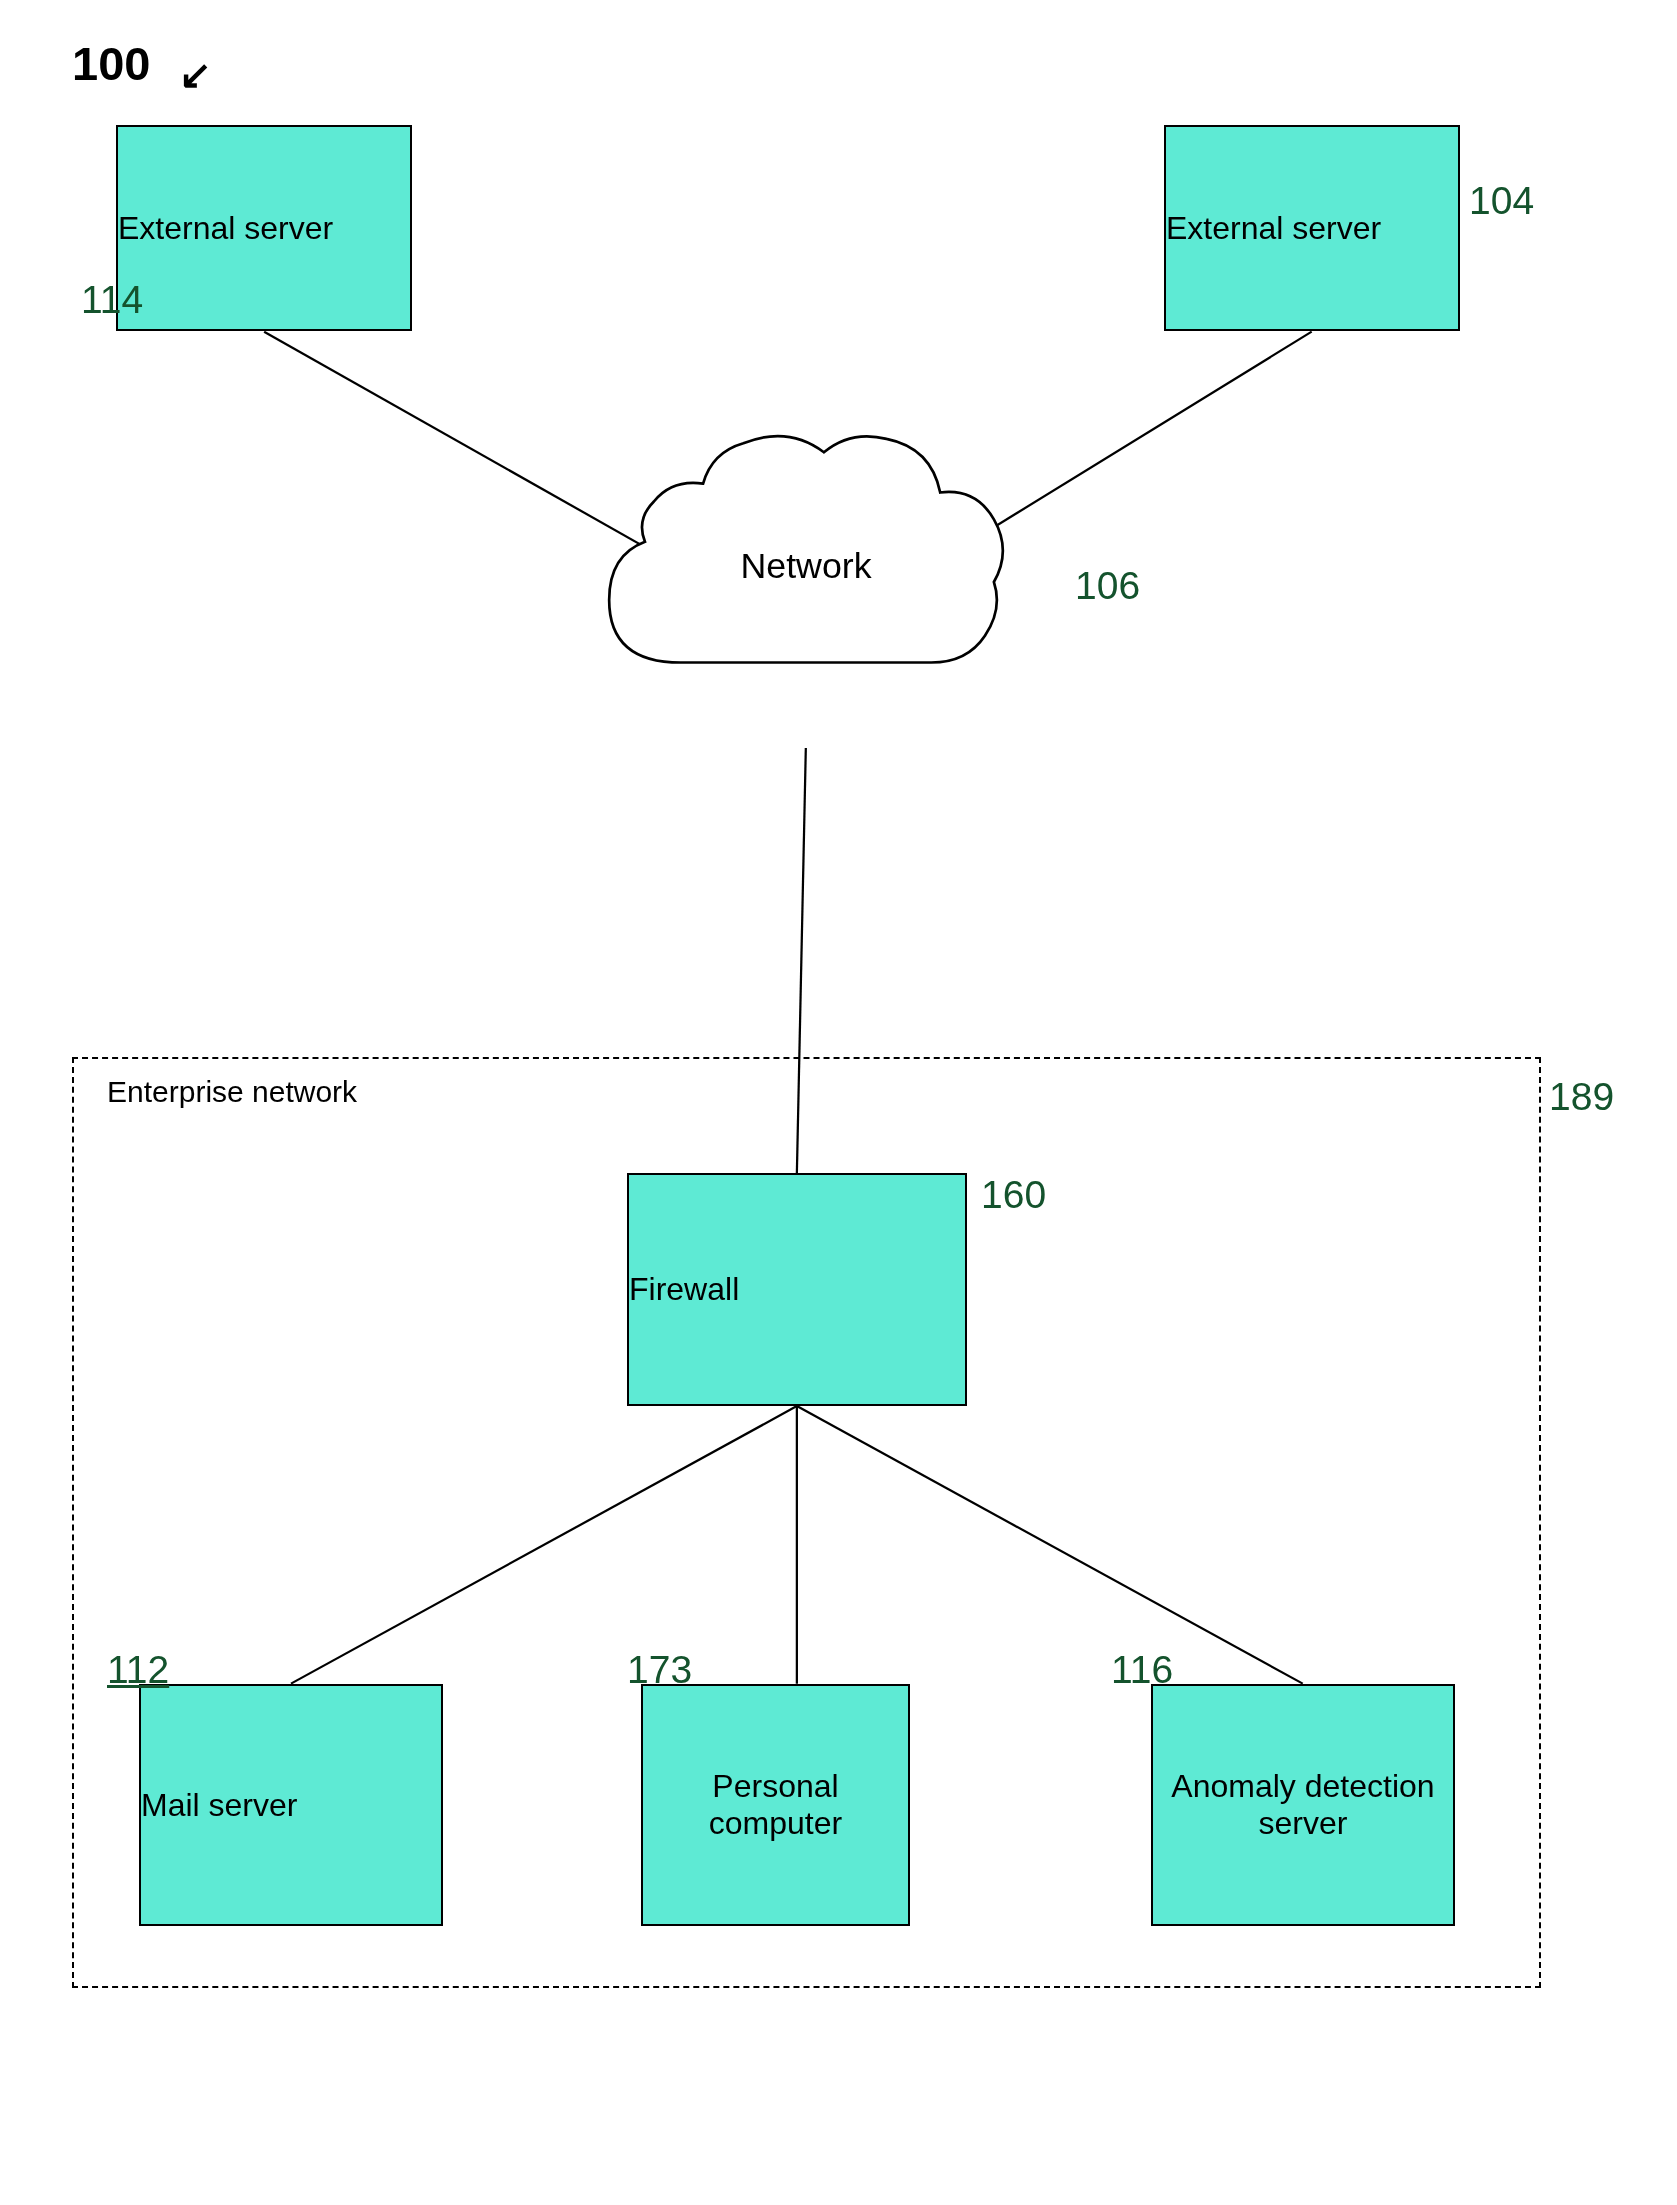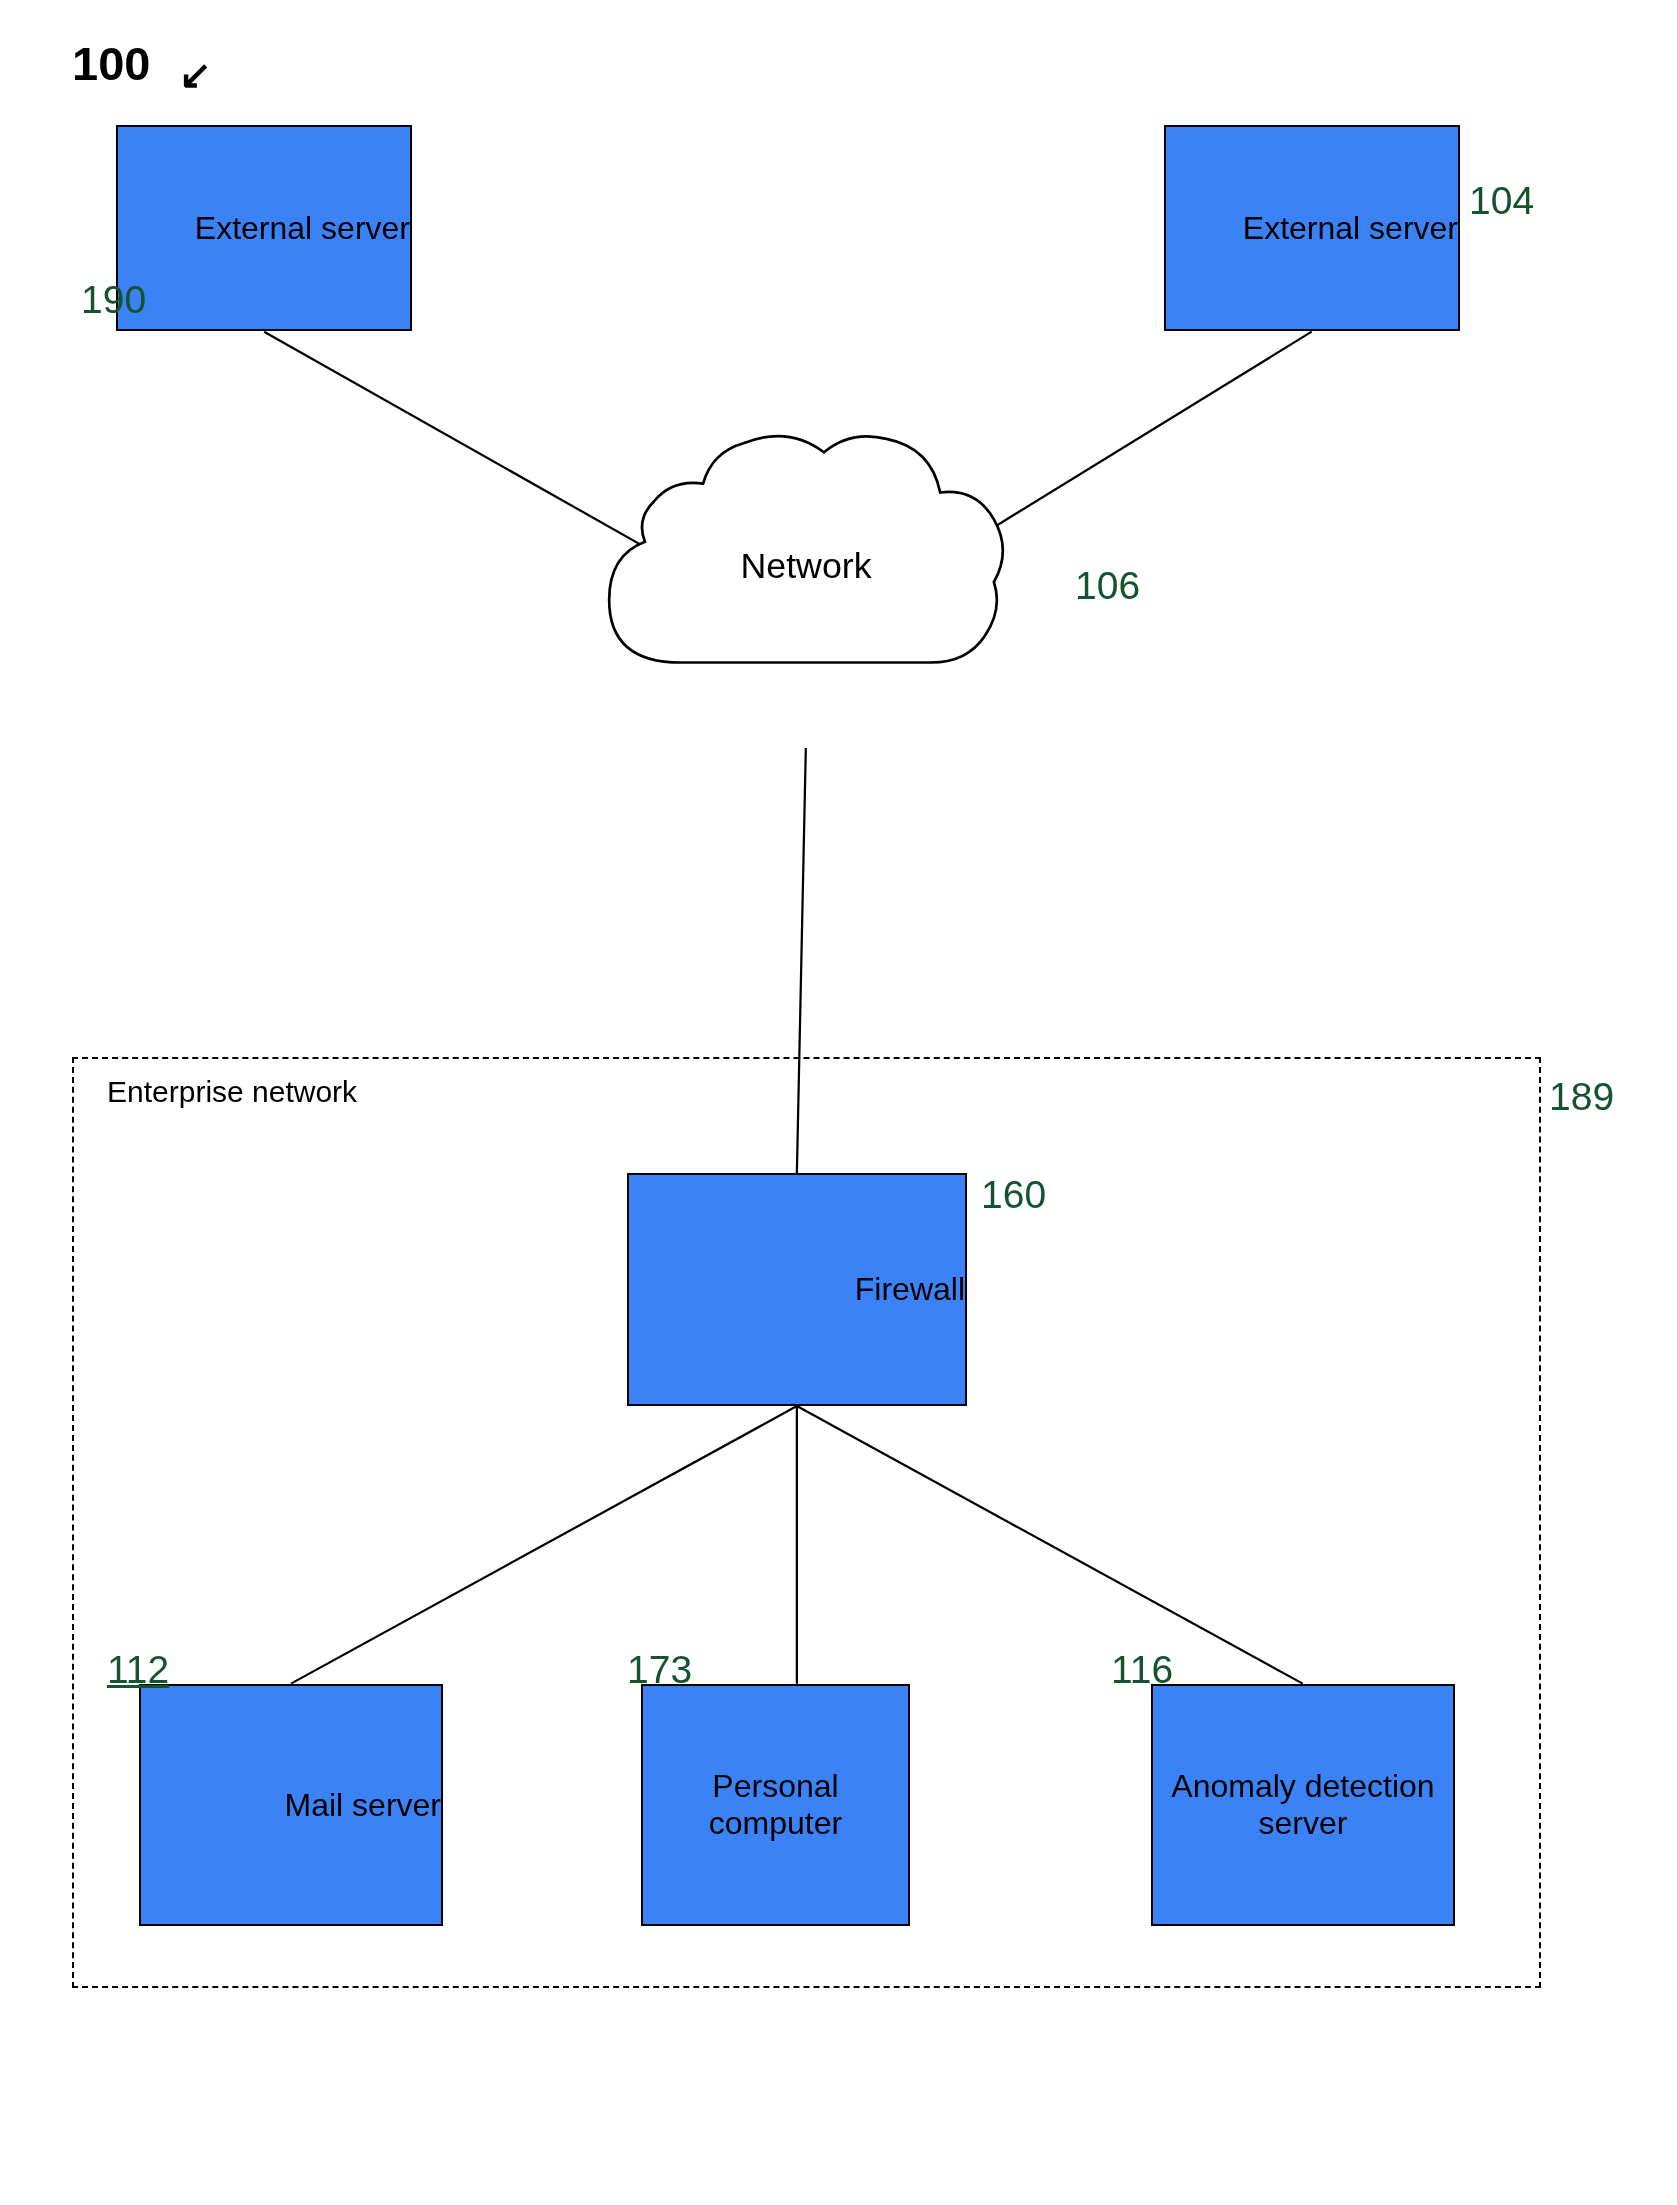--- a/index.html
+++ b/index.html
@@ -34,24 +34,24 @@
       left: 179px;
       font-size: 39px;
       font-weight: bold;
       color: #000;
     }
 
     
     .box {
       position: absolute;
       border: 2.2px solid #000;
-      background: #3b82f6;
+      background: #5eead4;
       display: flex;
       align-items: center;
-      justify-content: flex-end;
+      justify-content: flex-start;
       text-align: center;
       font-size: 32px;
     }
 
     
     #box-102 {
       left: 116px;
       top: 125px;
       width: 296px;
       height: 206px;
@@ -160,21 +160,21 @@
     <line x1="890" y1="1570" x2="1455" y2="1880" stroke="#000" stroke-width="2.5"></line>
   </svg>
 
   <div class="fig-label">100</div>
 
   <div class="fig-arrow">↙</div>
 
   <div class="box" id="box-102">
     <span>External server</span>
   </div>
-  <div class="ref-label" style="top:278px; left:81px;">190</div>
+  <div class="ref-label" style="top:278px; left:81px;">114</div>
 
   <div class="box" id="box-104">
     <span>External server</span>
   </div>
   <div class="ref-label" style="top:179px; left:1469px;">104</div>
 
   <div class="cloud-container">
     <svg viewBox="0 0 560 380" width="502" height="340">
 
       <path d="

